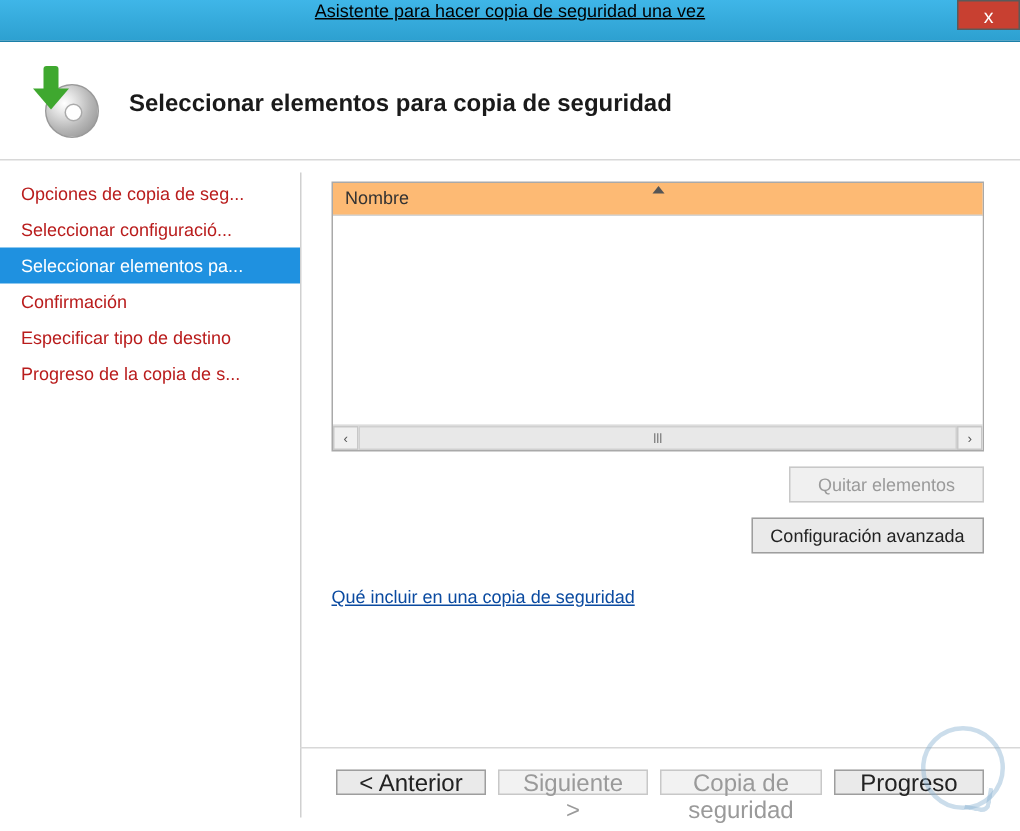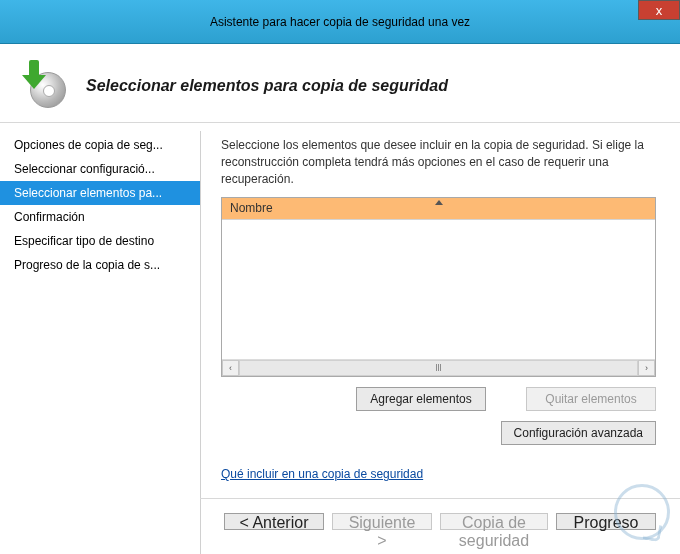--- a/index.html
+++ b/index.html
@@ -7,26 +7,26 @@
       font-family: "Segoe UI", Tahoma, sans-serif;
       font-size: 12px;
       background: #fff;
       width: 680px;
       height: 554px;
       overflow: hidden;
       position: relative;
     }
     .titlebar {
       background: linear-gradient(to bottom, #3fb6e8, #2da0d0);
-      height: 44px;
-      display: flex;
-      align-items: center;
+      height: 28px;
+      display: flex;
       justify-content: center;
       position: relative;
       border-bottom: 1px solid #1a7fa8;
+      text-decoration: underline;
     }
     .titlebar-text {
       color: #000;
       font-size: 12px;
     }
     .close-btn {
       position: absolute;
       right: 0;
       top: 0;
       width: 42px;
@@ -91,38 +91,37 @@
       position:absolute;
       border-left:12px solid transparent;
       border-right:12px solid transparent;
       border-top:14px solid #3fa82f;
       top:13px;left:0;
     }
     .header-title {
       font-size: 16px;
       font-weight: 600;
       color: #1a1a1a;
-      font-style: italic;
     }
     .divider {
       border-top: 1px solid #d8d8d8;
       margin: 0;
     }
     .content {
       display: flex;
       height: calc(100% - 28px - 80px);
     }
     .sidebar {
       width: 200px;
       padding: 10px 0;
       flex-shrink: 0;
     }
     .sidebar-item {
       padding: 5px 14px;
-      color: #000000;
+      color: #b91c1c;
       cursor: pointer;
       white-space: nowrap;
       overflow: hidden;
       text-overflow: ellipsis;
       font-size: 12px;
     }
     .sidebar-item.selected {
       background: #1f91e0;
       color: #fff;
     }
@@ -315,39 +314,37 @@
     <div class="sidebar-item"><span>Seleccionar configuració...</span></div>
     <div class="sidebar-item selected"><span>Seleccionar elementos pa...</span></div>
     <div class="sidebar-item"><span>Confirmación</span></div>
     <div class="sidebar-item"><span>Especificar tipo de destino</span></div>
     <div class="sidebar-item"><span>Progreso de la copia de s...</span></div>
   </div>
 
   <div class="vline"></div>
 
   <div class="main">
-    <div class="instructions">Seleccione los elementos que desee incluir en la copia de seguridad. Si elige la reconstrucción completa tendrá más opciones en el caso de requerir una recuperación.</div>
 
     <div class="listview">
       <div class="listview-header">
         <div class="col-header">
           <span>Nombre</span>
           <span class="sort-arrow"></span>
         </div>
       </div>
       <div class="listview-body"></div>
       <div class="hscroll">
         <div class="hscroll-btn">‹</div>
         <div class="hscroll-track">lll</div>
         <div class="hscroll-btn">›</div>
       </div>
     </div>
 
     <div class="buttons-row">
-      <button class="btn">Agregar elementos</button>
       <button class="btn disabled" disabled="">Quitar elementos</button>
     </div>
     <div class="buttons-row">
       <button class="btn" style="min-width:150px">Configuración avanzada</button>
     </div>
 
     <a class="link">Qué incluir en una copia de seguridad</a>
   </div>
 </div>
 

